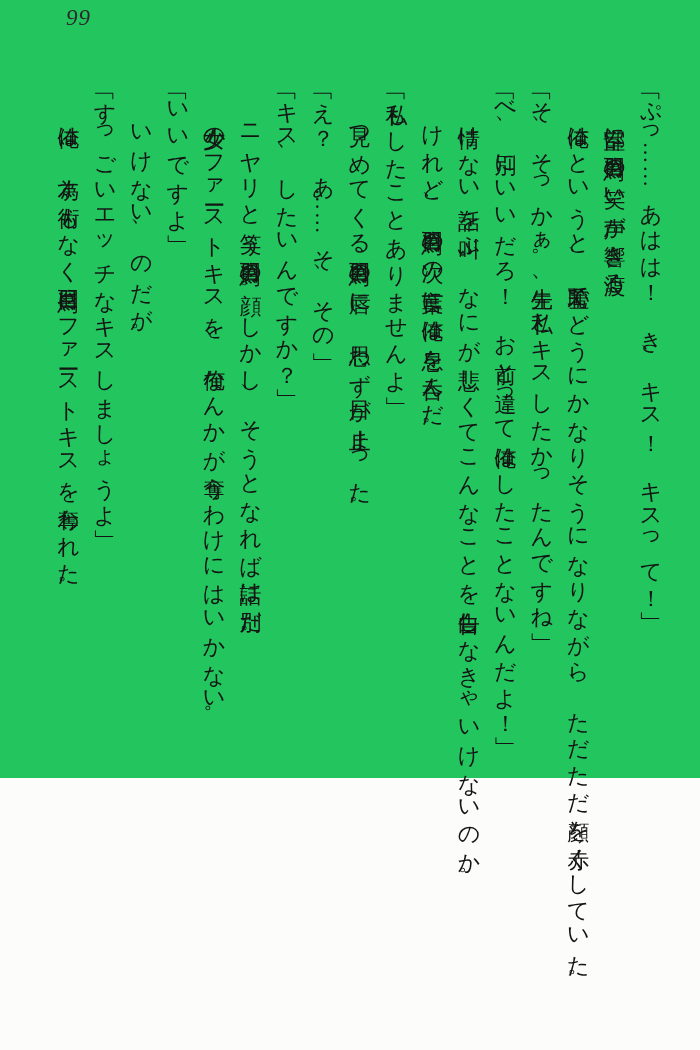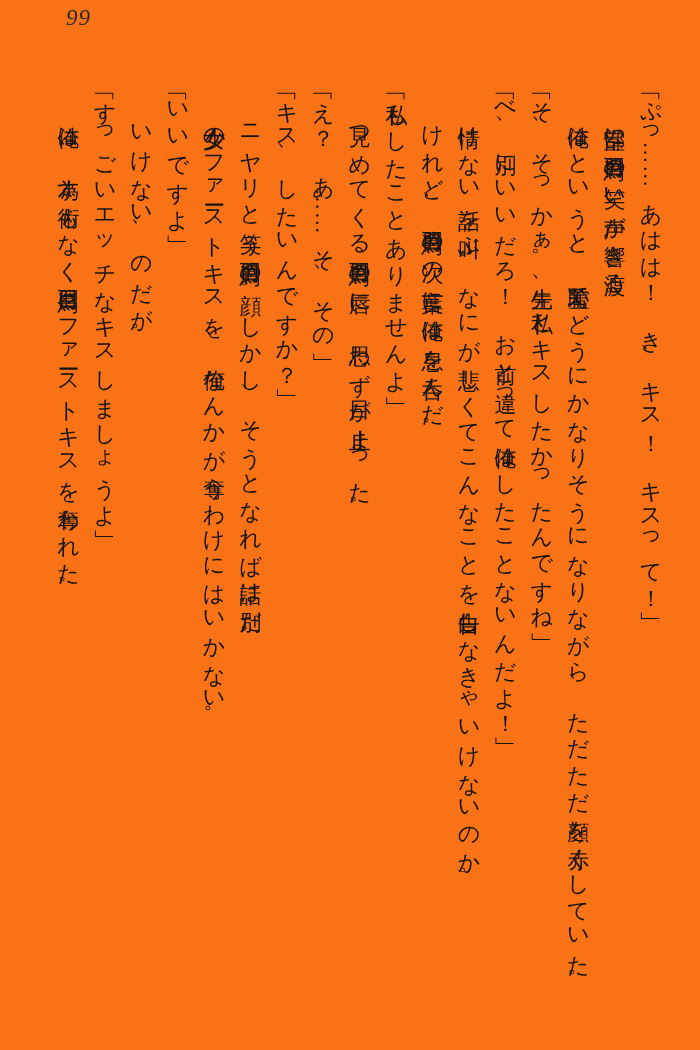--- a/index.html
+++ b/index.html
@@ -6,22 +6,22 @@
     margin: 0;
     padding: 0;
     width: 700px;
     height: 1050px;
     background: #fcfcfb;
     overflow: hidden;
   }
   .page {
     position: relative;
     width: 700px;
-    height: 1050px;
-    background: #f97316;
+    height: 778px;
+    background: #22c55e;
     font-family: "Liberation Serif", "DejaVu Serif", serif;
   }
   .page-number {
     position: absolute;
     top: 5px;
     left: 66px;
     font-size: 23px;
     font-style: italic;
     color: #2b2b2b;
     letter-spacing: 1px;

